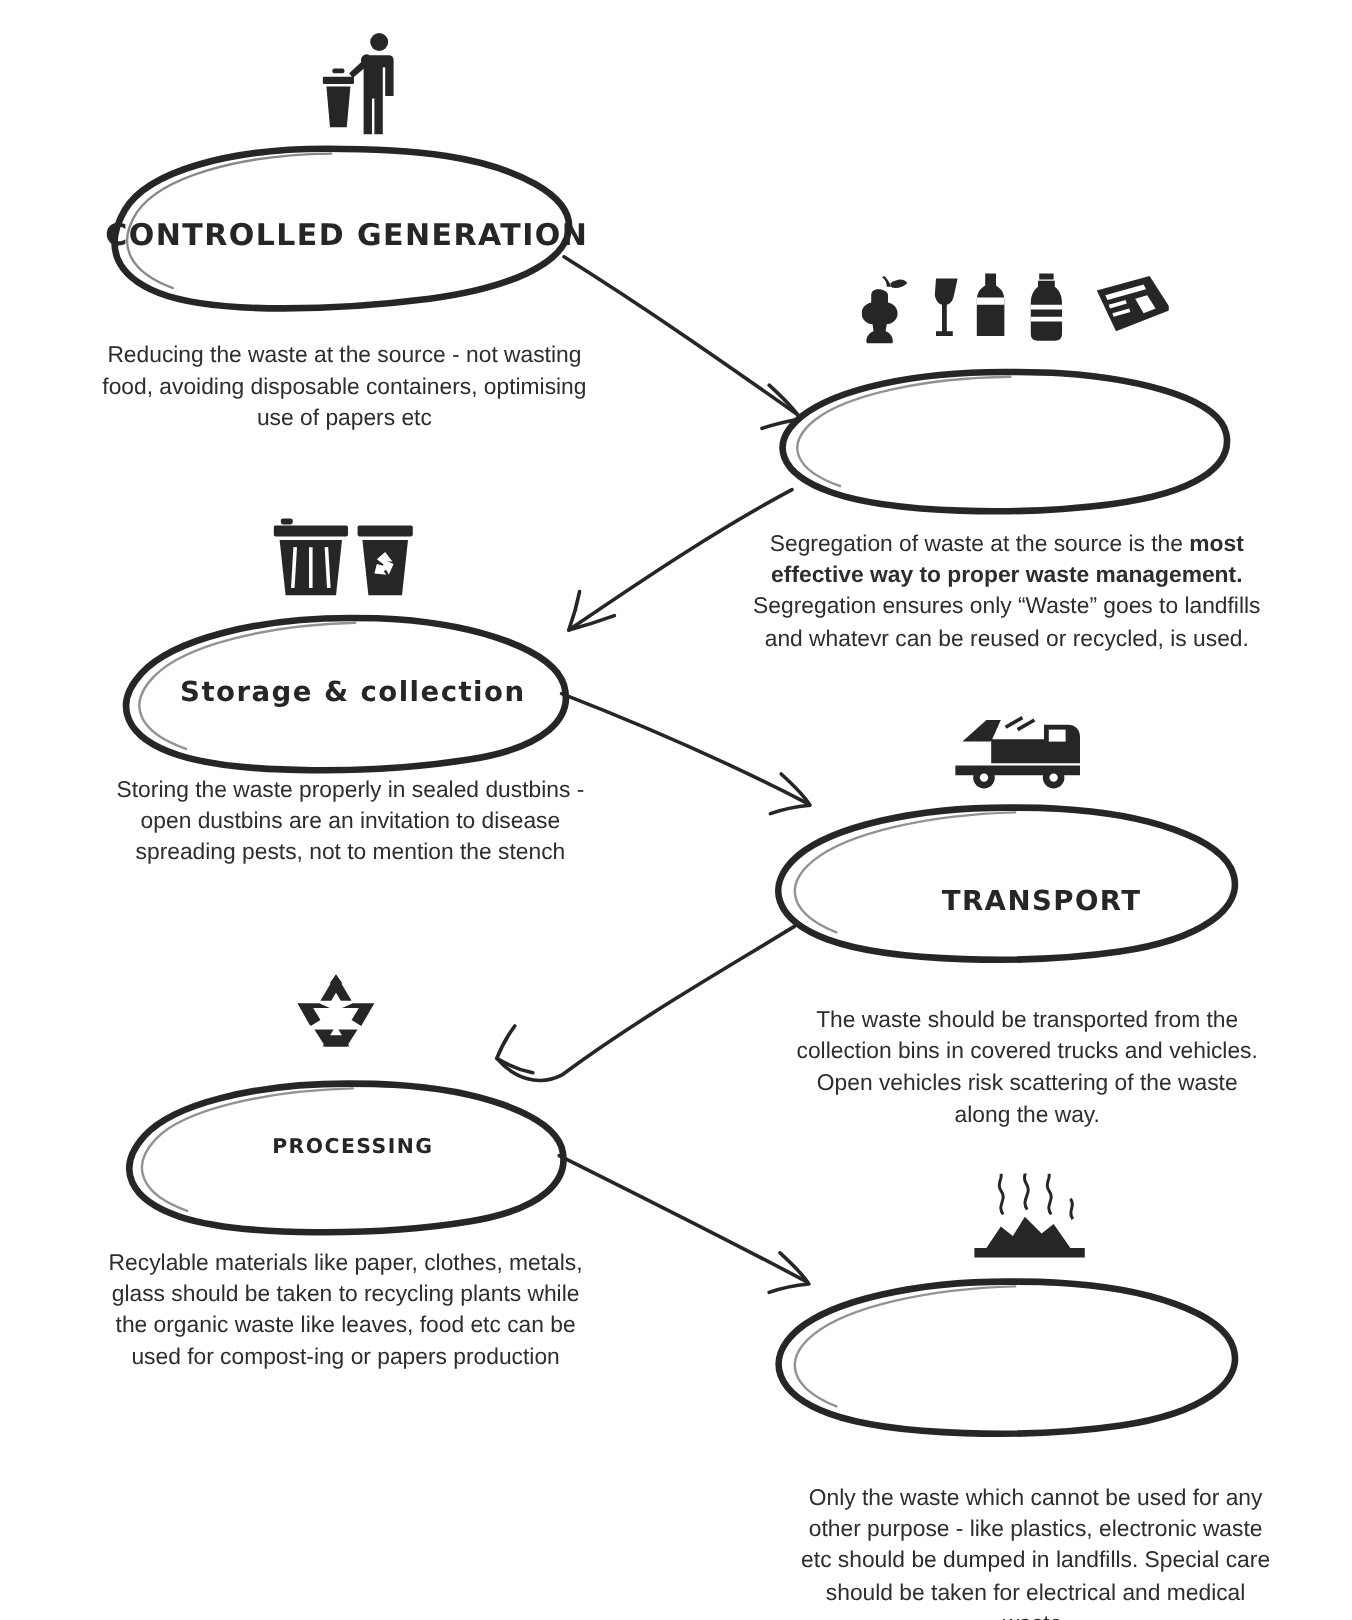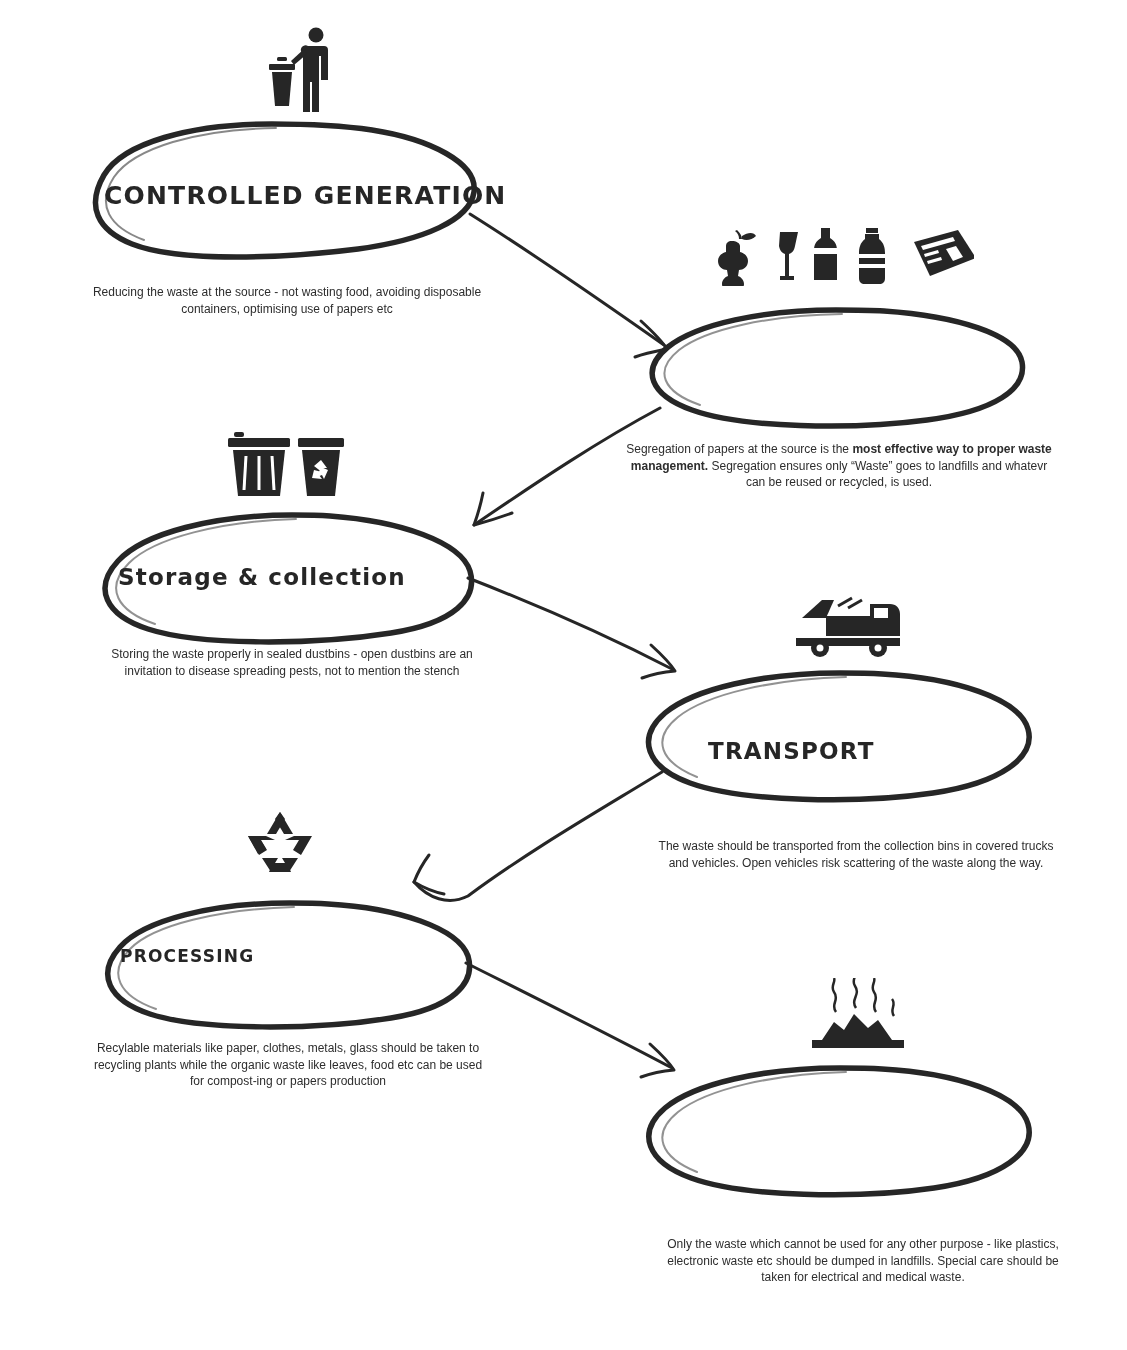--- a/index.html
+++ b/index.html
@@ -23,36 +23,36 @@
     left: 0;
     top: 0;
     width: 1127px;
     height: 1350px;
     pointer-events: none;
   }
   .node {
     position: absolute;
     display: flex;
     align-items: center;
-    justify-content: flex-start;
+    justify-content: center;
     box-sizing: border-box;
   }
   .node-label {
     font-family: "DejaVu Sans", sans-serif;
     font-weight: 700;
     letter-spacing: 1.2px;
     color: #262626;
     text-align: center;
     line-height: 1.05;
     white-space: nowrap;
   }
   .caption {
     position: absolute;
     font-family: "Liberation Sans", sans-serif;
-    font-size: 12px;
+    font-size: 19px;
     line-height: 1.38;
     color: #2d2d2d;
     text-align: center;
   }
   .caption b {
     font-weight: 700;
   }
   .icon {
     position: absolute;
     display: block;
@@ -220,21 +220,21 @@
   </div>
 
   <div class="node" style="left:120px; top:928px; width:348px; height:58px;">
     <span class="node-label lbl-sm">PROCESSING</span>
   </div>
 
 
   <div class="caption" style="left:82px; top:284px; width:410px;">Reducing the waste at the source - not wasting food, avoiding disposable containers, optimising use of papers etc</div>
 
   <div class="caption" style="left:626px; top:441px; width:426px;">
-    <span>Segregation of papers at the source is the </span><b>most effective way to proper waste management.</b><span> Segregation ensures only “Waste” goes to landfills and whatevr can be reused or recycled, is used.</span>
+    <span>Segregation of waste at the source is the </span><b>most effective way to proper waste management.</b><span> Segregation ensures only “Waste” goes to landfills and whatevr can be reused or recycled, is used.</span>
   </div>
 
   <div class="caption" style="left:86px; top:646px; width:412px;">Storing the waste properly in sealed dustbins - open dustbins are an invitation to disease spreading pests, not to mention the stench</div>
 
   <div class="caption" style="left:656px; top:838px; width:400px;">The waste should be transported from the collection bins in covered trucks and vehicles. Open vehicles risk scattering of the waste along the way.</div>
 
   <div class="caption" style="left:88px; top:1040px; width:400px;">Recylable materials like paper, clothes, metals, glass should be taken to recycling plants while the organic waste like leaves, food etc can be used for compost-ing or papers production</div>
 
   <div class="caption" style="left:660px; top:1236px; width:406px;">Only the waste which cannot be used for any other purpose - like plastics, electronic waste etc should be dumped in landfills. Special care should be taken for electrical and medical waste.</div>
 

